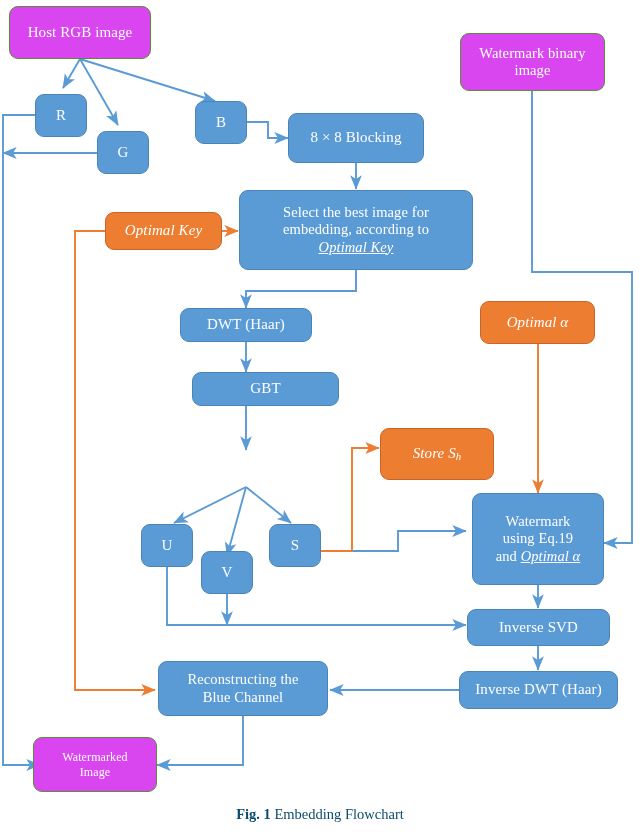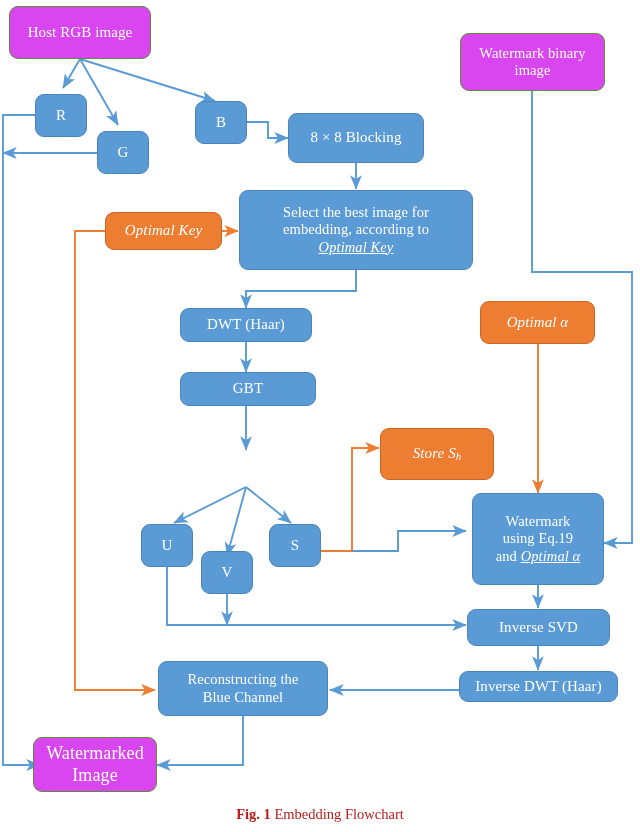--- a/index.html
+++ b/index.html
@@ -32,21 +32,21 @@
   }
   .node.green{ background:#d946ef; border:1.4px solid #5a8f38; }
   .node.blue { background:#5B9BD5; border:1.4px solid #4a84b8; }
   .node.orange{ background:#ED7D31; border:1.4px solid #c4632323; border-color:#c96526; }
   .node .txt{ display:block; width:100%; }
   .it{ font-style:italic; }
   .itu{ font-style:italic; text-decoration:underline; }
   .sub{ font-size:.72em; vertical-align:-0.22em; font-style:italic;}
   .caption{
     position:absolute;left:0;top:806px;width:640px;
-    text-align:center;font-size:14.5px;color:#b91c1c;
+    text-align:center;font-size:14.5px;color:#0c4a6e;
     font-family:"Liberation Serif", serif;
     z-index:6;
   }
   .caption b{font-weight:bold;}
 </style>
 </head>
 <body>
 
 <div id="canvas">
 
@@ -147,21 +147,21 @@
       <span>Select the best image for</span><br>
       <span>embedding, according to</span><br>
       <span class="itu">Optimal Key</span>
     </span>
   </div>
 
   <div class="node blue" style="left:180px;top:308px;width:132px;height:34px;font-size:15px;">
     <span class="txt">DWT (Haar)</span>
   </div>
 
-  <div class="node blue" style="left:180px;top:372px;width:136px;height:34px;font-size:15px;text-align:center;">
+  <div class="node blue" style="left:192px;top:372px;width:147px;height:34px;font-size:15px;text-align:center;">
     <span class="txt">GBT</span>
   </div>
 
 
   <div class="node blue" style="left:141px;top:524px;width:52px;height:43px;font-size:15px;">
     <span class="txt">U</span>
   </div>
 
   <div class="node blue" style="left:201px;top:551px;width:52px;height:43px;font-size:15px;">
     <span class="txt">V</span>
@@ -186,32 +186,32 @@
       <span>Watermark</span><br>
       <span>using Eq.19</span><br>
       <span>and </span><span class="itu">Optimal α</span>
     </span>
   </div>
 
   <div class="node blue" style="left:467px;top:609px;width:143px;height:37px;font-size:15px;">
     <span class="txt">Inverse SVD</span>
   </div>
 
-  <div class="node blue" style="left:459px;top:671px;width:159px;height:31px;font-size:15px;">
+  <div class="node blue" style="left:459px;top:671px;width:159px;height:38px;font-size:15px;">
     <span class="txt">Inverse DWT (Haar)</span>
   </div>
 
   <div class="node blue" style="left:158px;top:661px;width:170px;height:55px;font-size:14.5px;text-align:center;">
     <span class="txt">
       <span>Reconstructing the</span><br>
       <span>Blue Channel</span>
     </span>
   </div>
 
-  <div class="node green" style="left:33px;top:737px;width:124px;height:55px;font-size:18px;">
+  <div class="node green" style="left:33px;top:737px;width:124px;height:55px;font-size:12px;">
     <span class="txt">
       <span>Watermarked</span><br>
       <span>Image</span>
     </span>
   </div>
 
   <div class="caption">
     <b>Fig. 1</b><span> Embedding Flowchart</span>
   </div>
 

